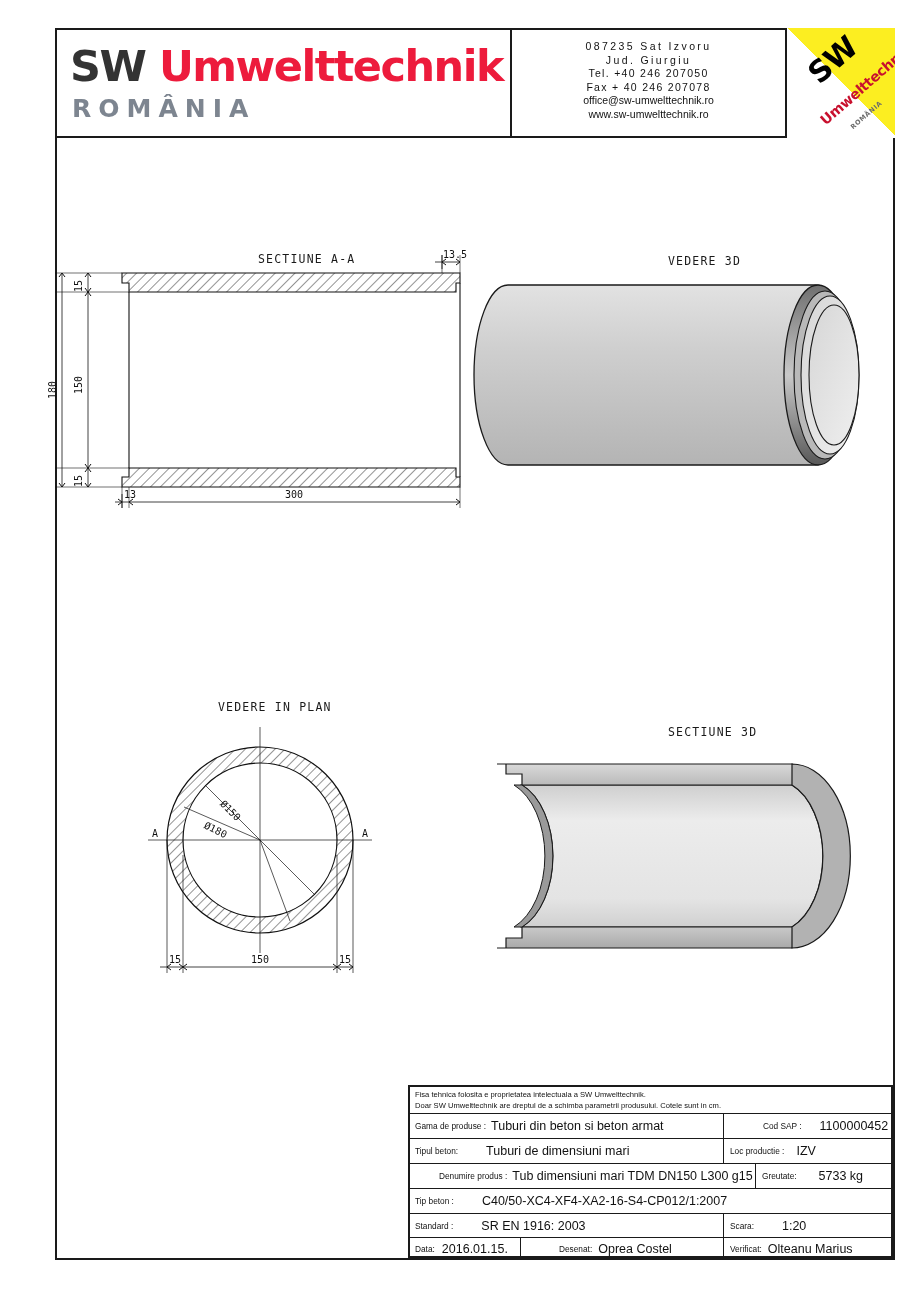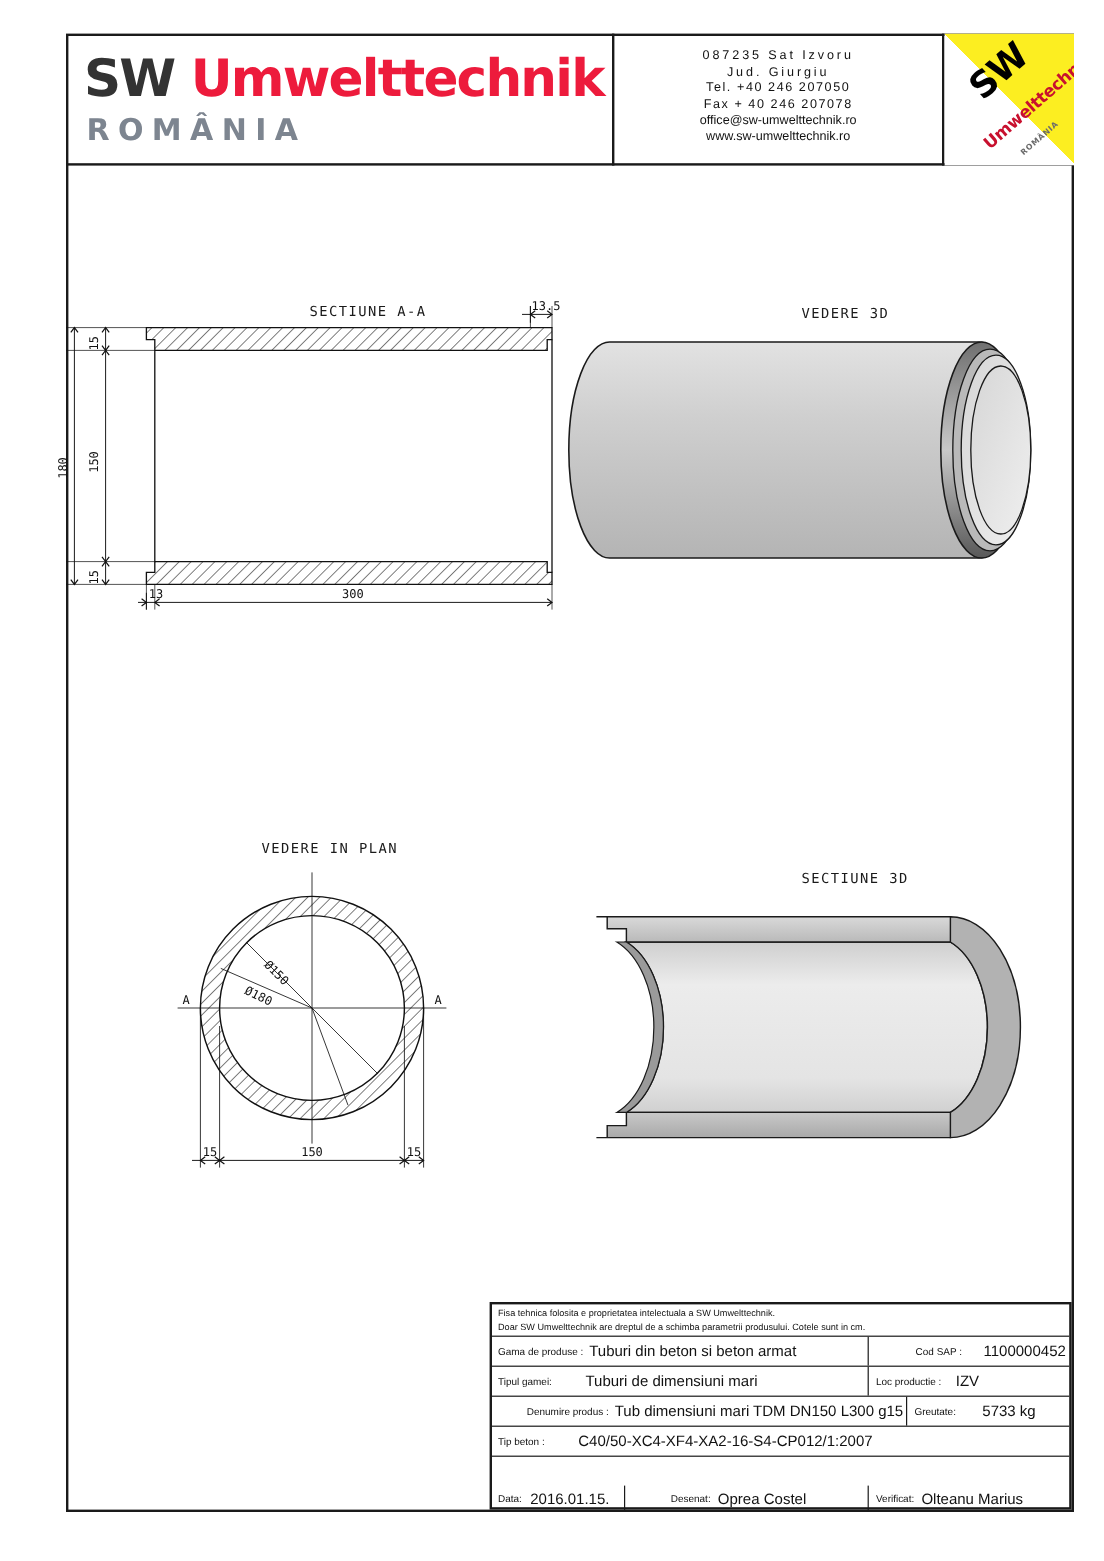--- a/index.html
+++ b/index.html
@@ -284,21 +284,21 @@
         <span class="val" style="margin-left:5px;">Tuburi din beton si beton armat</span>
       </div>
       <div class="tb-cell tb-div" style="left:313px;width:168px;padding-left:33px;">
         <span class="lbl" style="margin-left:6px;">Cod SAP :</span>
         <span class="val" style="margin-left:18px;">1100000452</span>
       </div>
     </div>
 
     <div class="tb-row" style="top:52px;height:25px;">
       <div class="tb-cell" style="left:0;width:313px;">
-        <span class="lbl" style="margin-left:5px;">Tipul gamei:</span>
+        <span class="lbl" style="margin-left:5px;">Tipul beton:</span>
         <span class="val" style="margin-left:28px;">Tuburi de dimensiuni mari</span>
       </div>
       <div class="tb-cell tb-div" style="left:313px;width:168px;">
         <span class="lbl" style="margin-left:6px;">Loc productie :</span>
         <span class="val" style="margin-left:12px;">IZV</span>
       </div>
     </div>
 
     <div class="tb-row" style="top:77px;height:25px;">
       <div class="tb-cell" style="left:0;width:313px;">
@@ -311,20 +311,30 @@
       </div>
     </div>
 
     <div class="tb-row" style="top:102px;height:25px;">
       <div class="tb-cell" style="left:0;width:481px;">
         <span class="lbl" style="margin-left:5px;">Tip beton :</span>
         <span class="val" style="margin-left:28px;">C40/50-XC4-XF4-XA2-16-S4-CP012/1:2007</span>
       </div>
     </div>
 
+    <div class="tb-row" style="top:127px;height:24px;">
+      <div class="tb-cell" style="left:0;width:313px;">
+        <span class="lbl" style="margin-left:5px;">Standard :</span>
+        <span class="val" style="margin-left:28px;">SR EN 1916: 2003</span>
+      </div>
+      <div class="tb-cell tb-div" style="left:313px;width:168px;">
+        <span class="lbl" style="margin-left:6px;">Scara:</span>
+        <span class="val" style="margin-left:28px;">1:20</span>
+      </div>
+    </div>
 
     <div class="tb-row" style="top:151px;height:22px;border-bottom:none;">
       <div class="tb-cell" style="left:0;width:110px;">
         <span class="lbl" style="margin-left:5px;">Data:</span>
         <span class="val" style="margin-left:7px;">2016.01.15.</span>
       </div>
       <div class="tb-cell tb-div" style="left:110px;width:203px;">
         <span class="lbl" style="margin-left:6px;padding-left:32px;">Desenat:</span>
         <span class="val" style="margin-left:6px;">Oprea Costel</span>
       </div>

